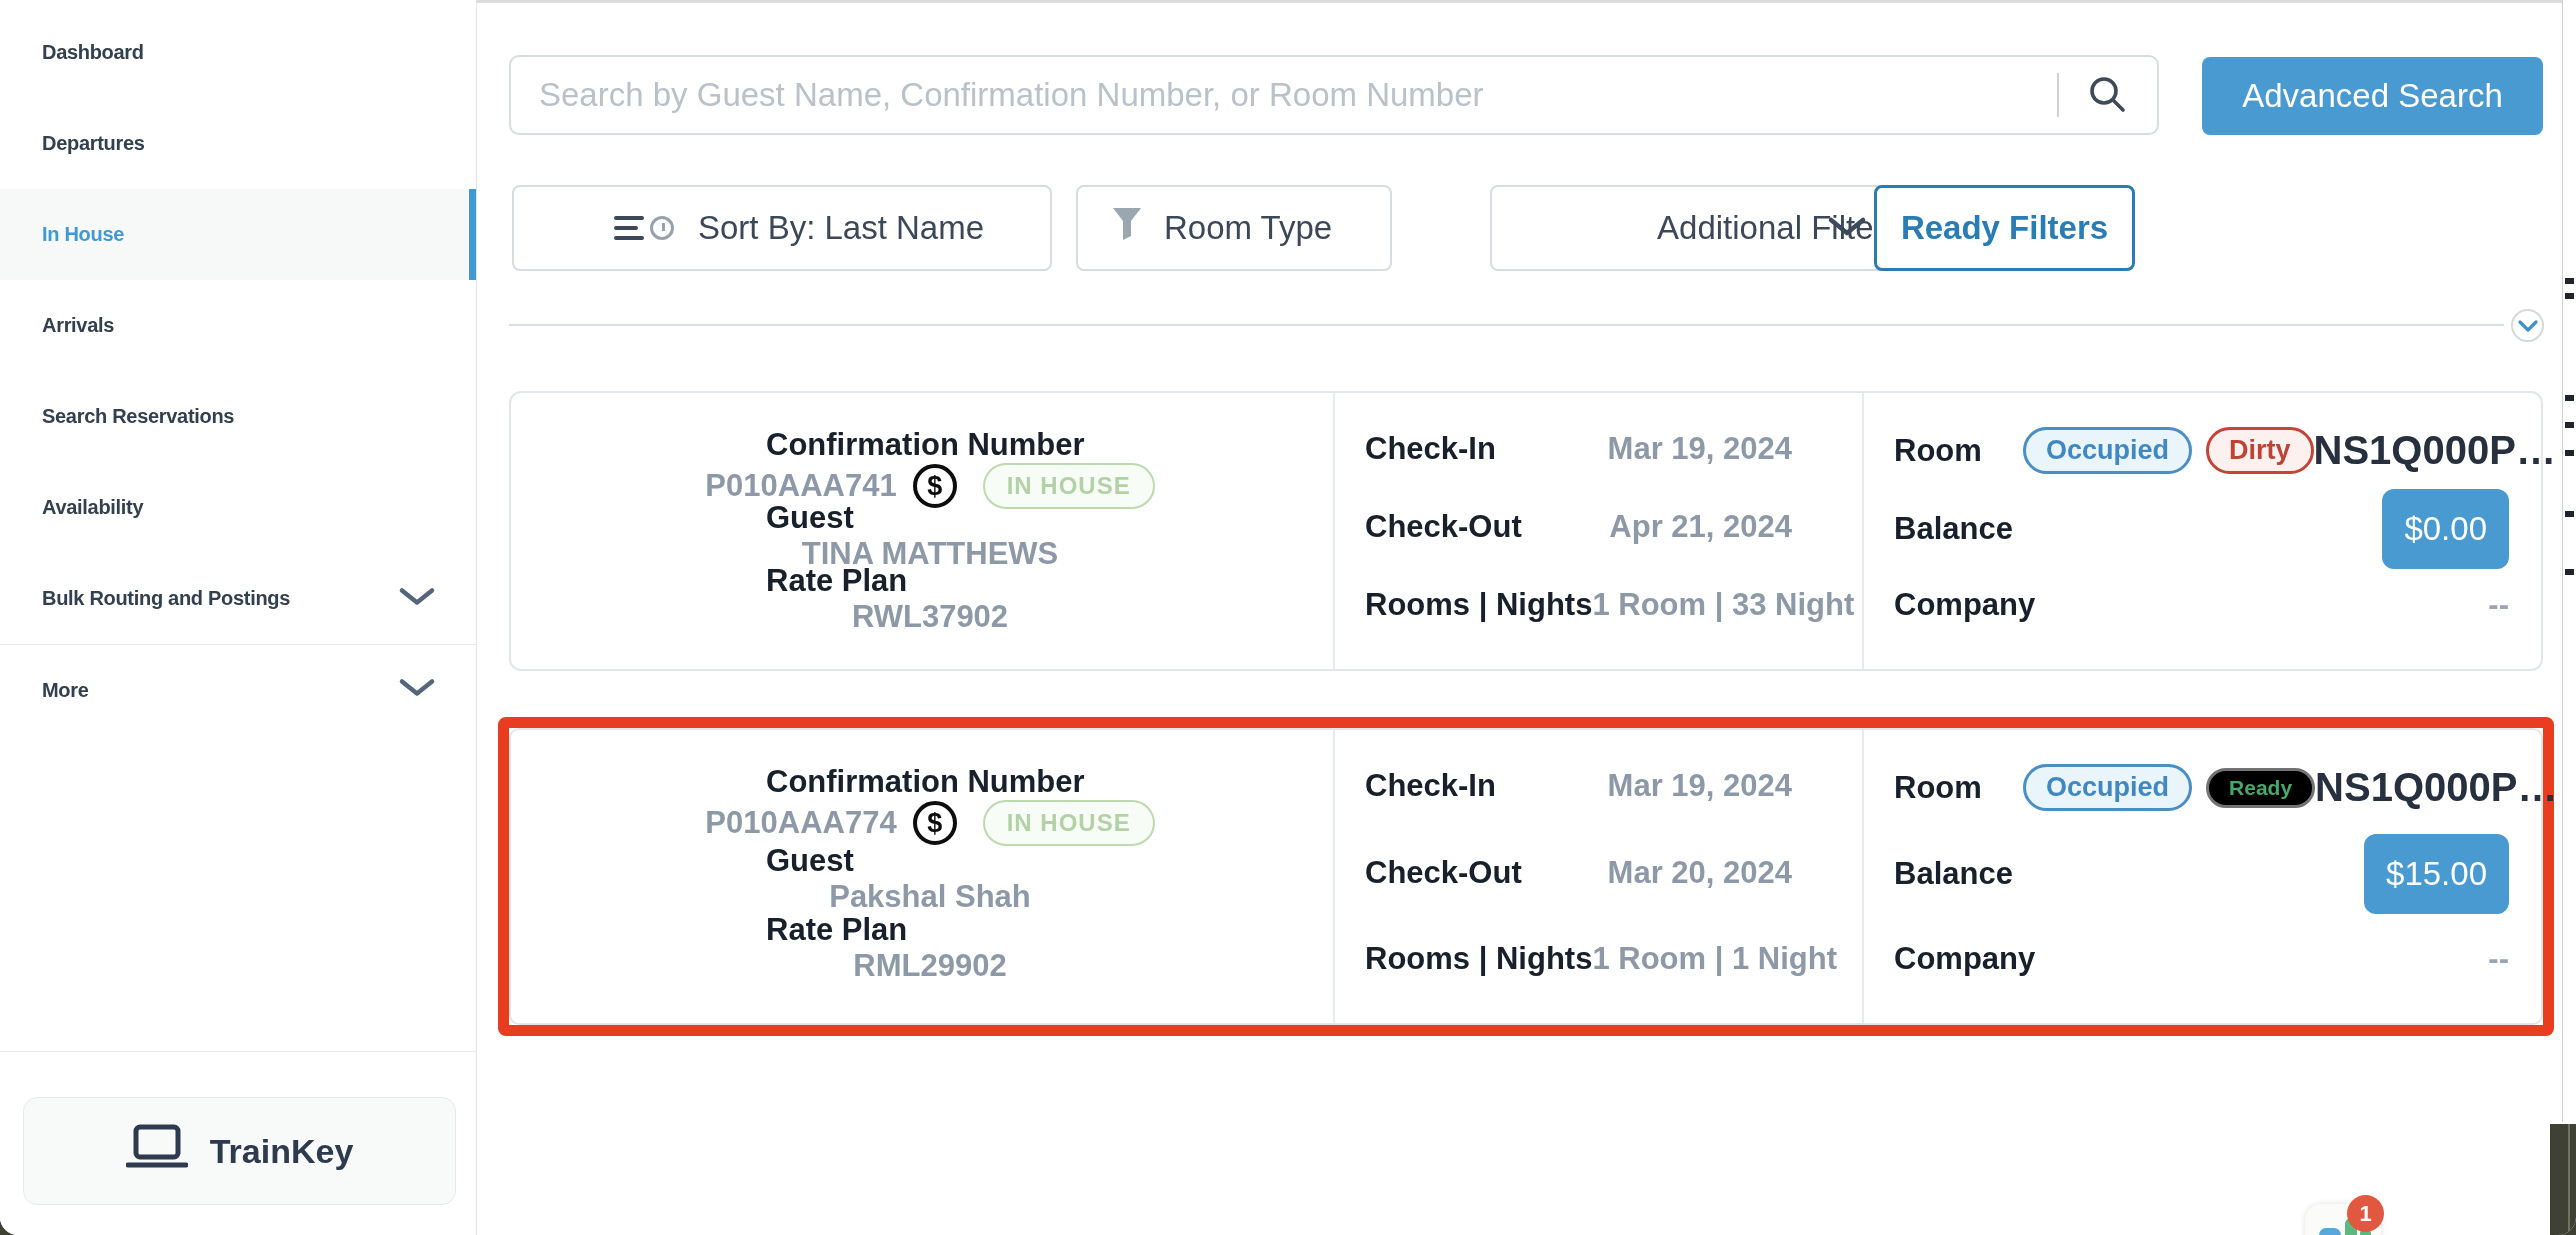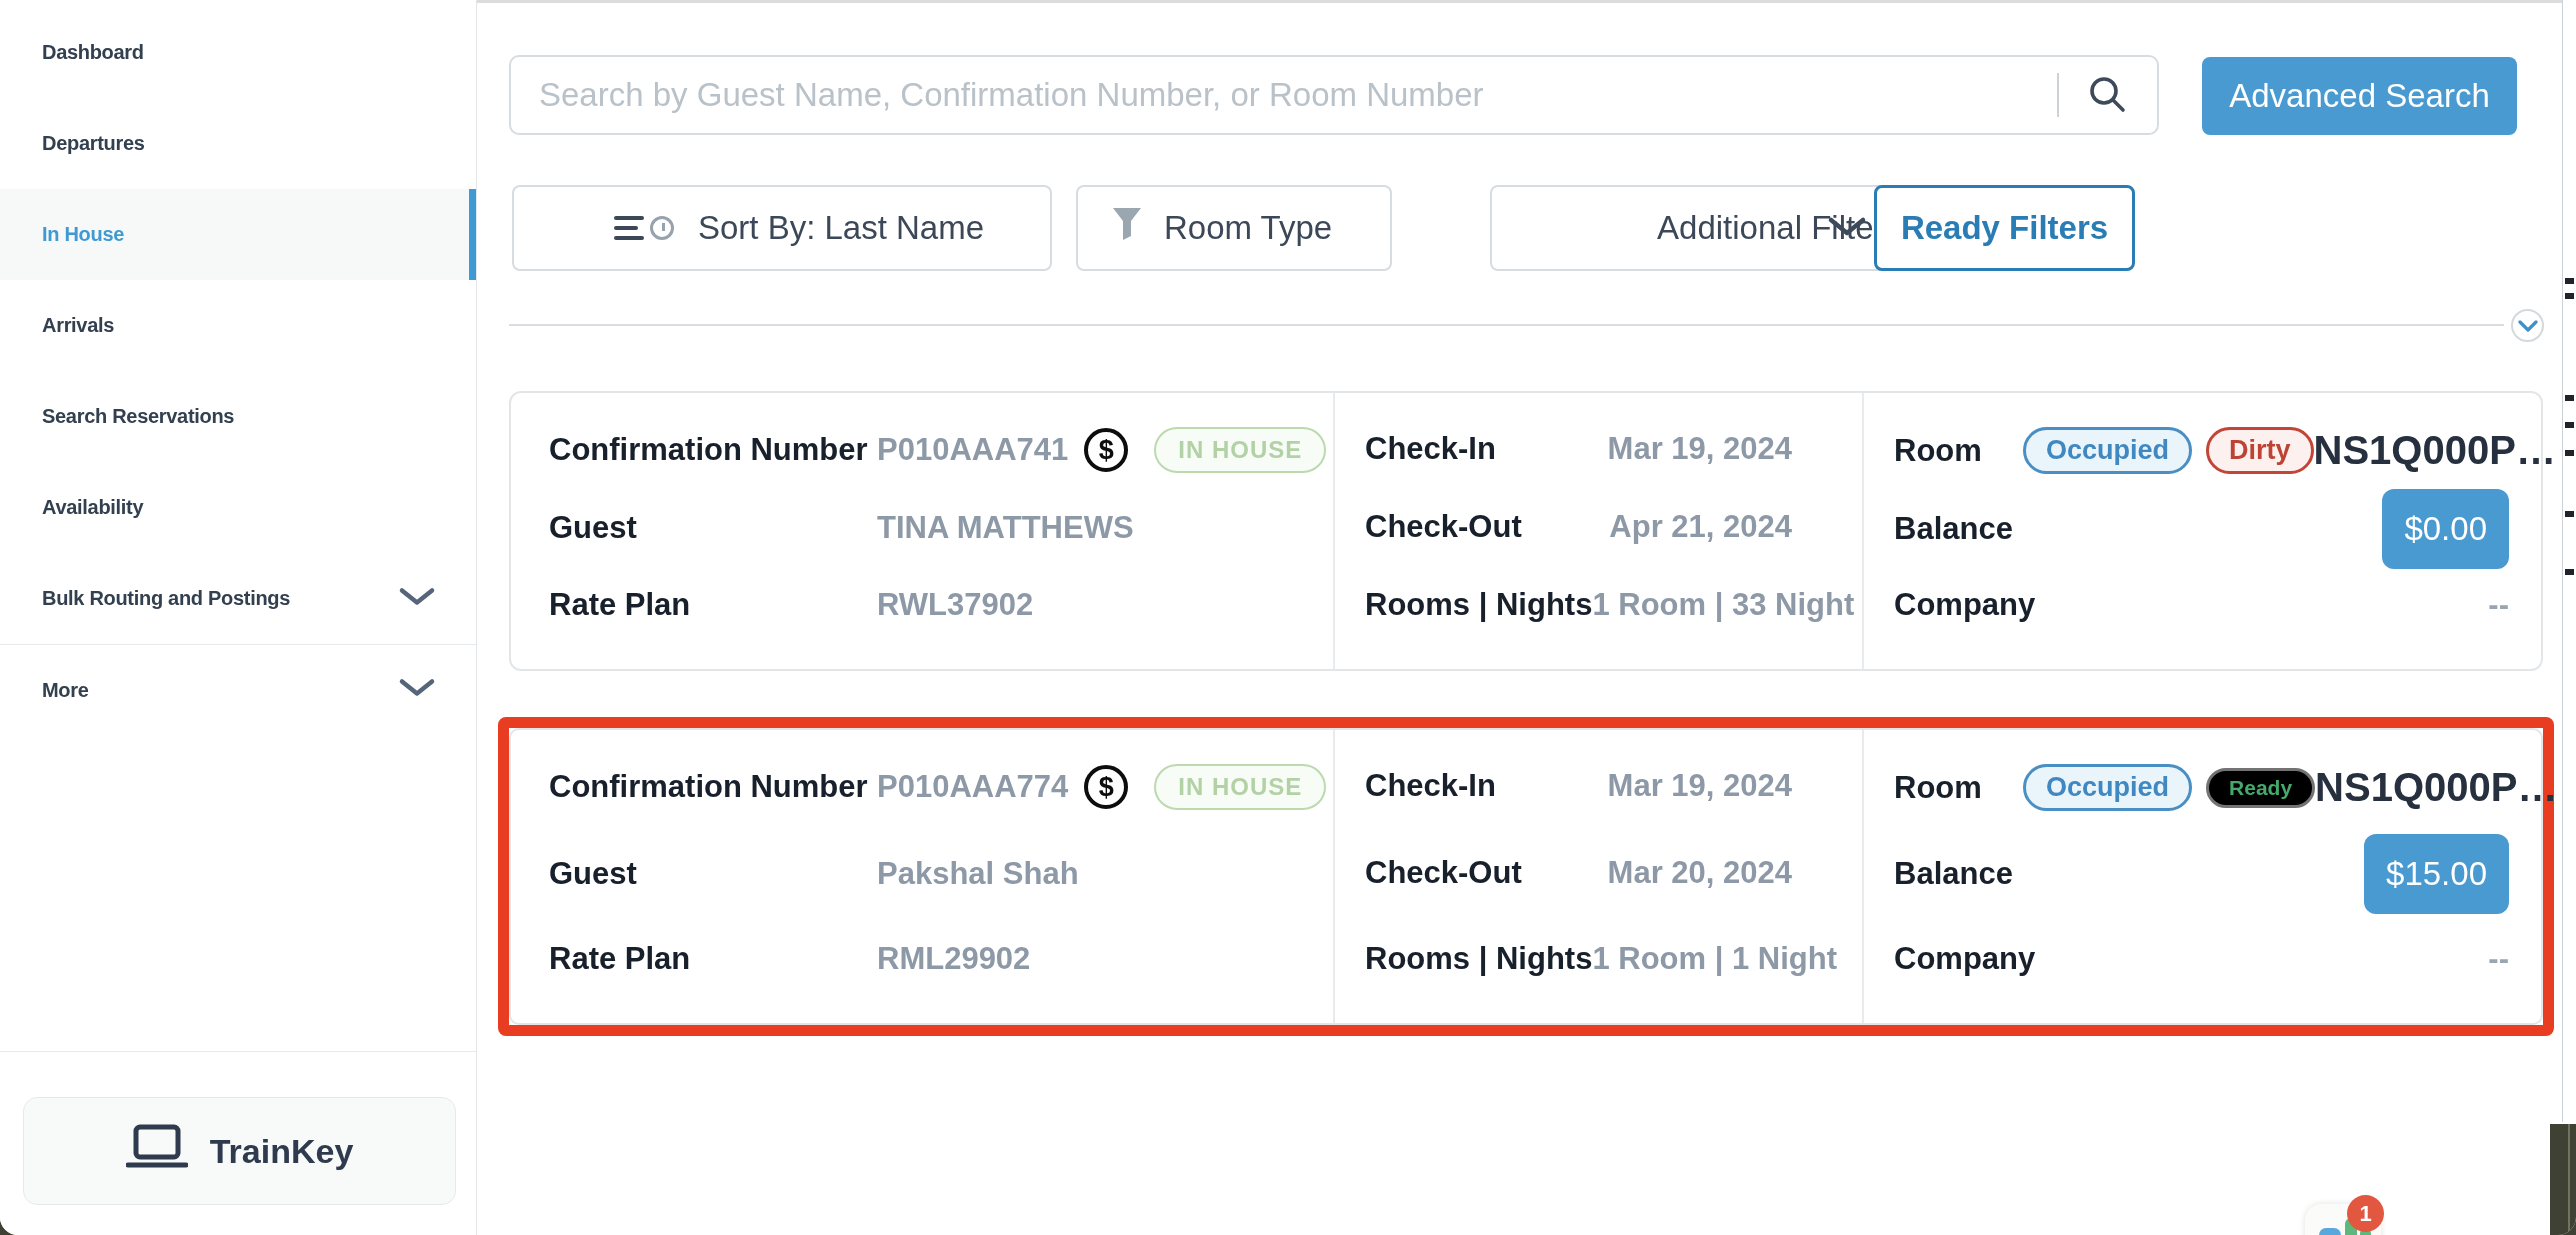--- a/index.html
+++ b/index.html
@@ -29,21 +29,21 @@
   .trainkey span{font-size:34px;font-weight:700;color:#2e3a4d;}
 
   
   .search-box{position:absolute;left:509px;top:55px;width:1650px;height:80px;border:2px solid var(--box-border);
     border-radius:10px;background:#fff;display:flex;align-items:center;}
   .search-box input{flex:1;border:none;outline:none;font-size:33px;color:var(--slate);padding:0 20px 0 28px;
     font-family:"Liberation Sans",sans-serif;background:transparent;}
   .search-box input::placeholder{color:#b9c1c9;}
   .search-sep{width:2px;height:44px;background:#ccd2d7;margin-right:26px;}
   .search-glass{margin-right:28px;display:flex;}
-  .adv-btn{position:absolute;left:2202px;top:57px;width:315px;height:78px;background:var(--accent);border:none;
+  .adv-btn{position:absolute;left:2202px;top:57px;width:341px;height:78px;background:var(--accent);border:none;
     border-radius:8px;color:#fff;font-size:33px;font-weight:500;font-family:"Liberation Sans",sans-serif;cursor:pointer;}
 
   
   .fbox{position:absolute;top:185px;height:86px;background:#fff;border:2px solid var(--box-border);border-radius:8px;
     display:flex;align-items:center;font-size:33px;color:var(--slate);cursor:pointer;white-space:nowrap;}
   .fbox.sort{left:512px;width:540px;padding-left:34px;gap:24px;justify-content:center;}
   .fbox.rtype{left:1076px;width:316px;padding-left:34px;gap:22px;}
   .fbox.addl{left:1490px;width:413px;padding-left:36px;justify-content:flex-end;}
   .addl .nav-chevron{right:34px;}
   .reset-btn{position:absolute;left:1874px;top:185px;width:261px;height:86px;background:#fff;
@@ -62,21 +62,21 @@
     background:#fff;display:flex;align-items:center;justify-content:center;cursor:pointer;}
 
   
   .card{position:absolute;background:#fff;border:2px solid var(--card-border);border-radius:12px;}
   .card .col{position:absolute;top:0;bottom:0;display:flex;flex-direction:column;justify-content:space-between;
     padding:34px 0 42px 0;}
   .card .c1{left:0;width:822px;}
   .card .c2{left:822px;width:529px;border-left:2px solid #e8ebee;}
   .card .c3{left:1351px;width:681px;border-left:2px solid #e8ebee;}
   .frow{display:flex;align-items:center;min-height:44px;}
-  .c1 .frow{padding-left:38px;}
+  .c1 .frow{padding-left:16px;flex-direction:column;}
   .c2 .frow{padding-left:30px;padding-right:70px;}
   .c3 .frow{padding-left:30px;padding-right:34px;}
   .flabel{font-size:31px;font-weight:700;color:var(--ink);white-space:nowrap;}
   .c1 .flabel{width:328px;flex:none;}
   .c3 .flabel{width:129px;flex:none;}
   .fval{font-size:31px;font-weight:600;color:var(--gray-val);white-space:nowrap;}
   .mlauto{margin-left:auto;}
   .conf-wrap{display:flex;align-items:center;}
   .dollar{width:44px;height:44px;border:4px solid #0d0d0d;border-radius:50%;color:#0d0d0d;font-size:27px;font-weight:700;
     display:flex;align-items:center;justify-content:center;margin-left:16px;cursor:pointer;}

